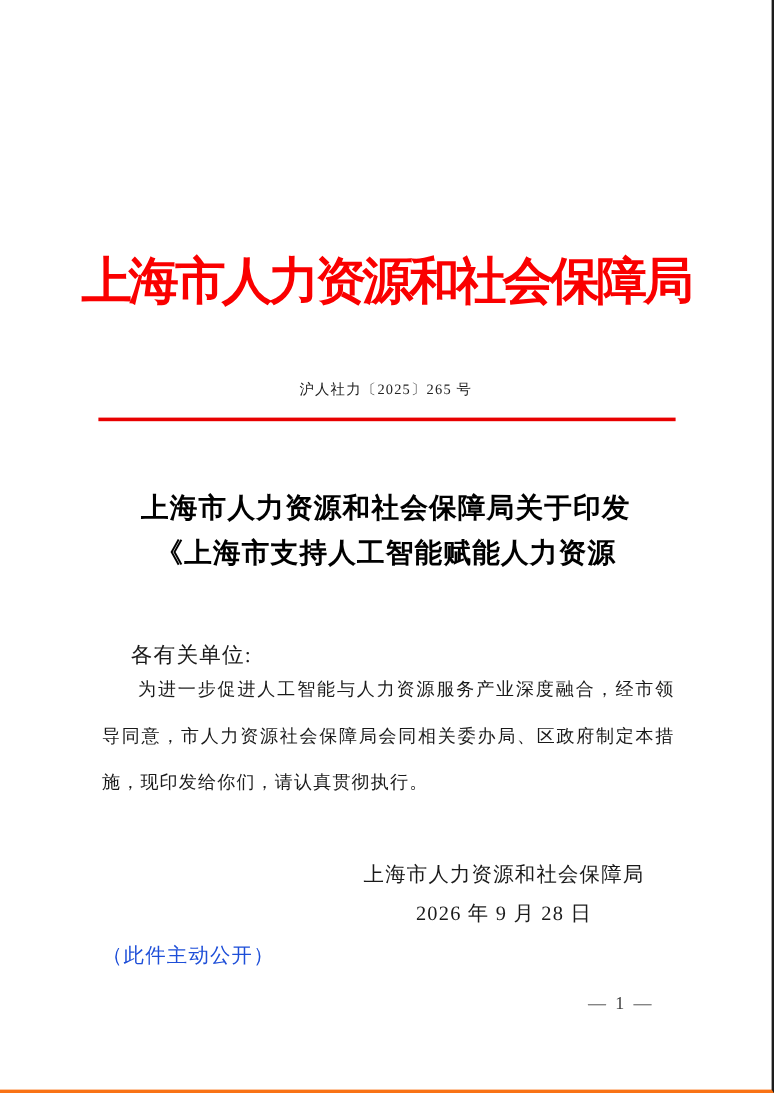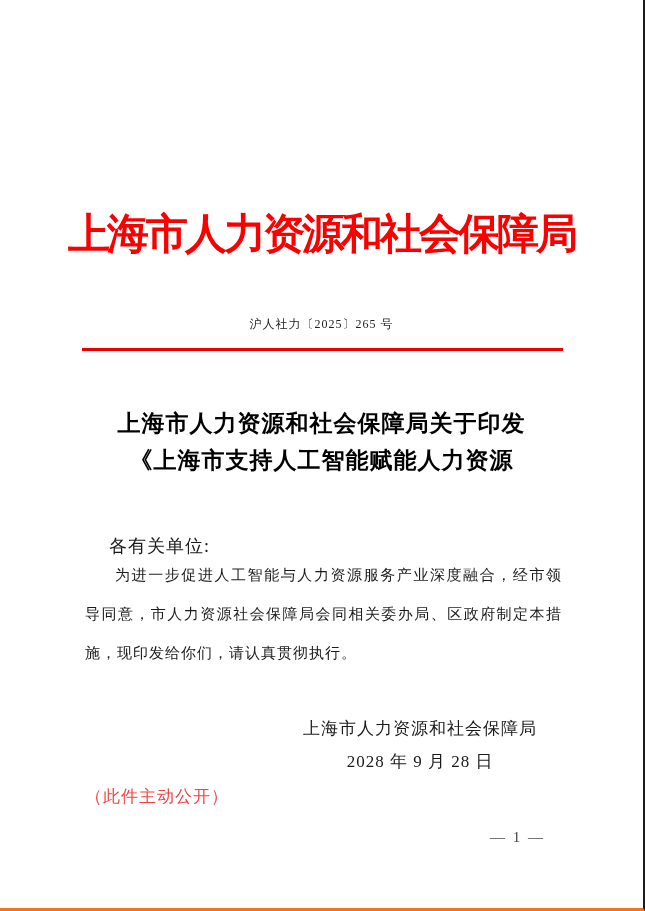--- a/index.html
+++ b/index.html
@@ -91,21 +91,21 @@
     line-height: 33px;
     letter-spacing: 1px;
     color: #1a1a1a;
   }
   .disclosure-note {
     position: absolute;
     top: 785px;
     left: 85px;
     font-size: 17px;
     letter-spacing: 1px;
-    color: #ef4444;
+    color: #1d4ed8;
   }
   .page-number {
     position: absolute;
     top: 829px;
     right: 98px;
     font-size: 15px;
     letter-spacing: 2px;
     color: #444444;
   }
 </style>
@@ -124,20 +124,20 @@
     <div>上海市人力资源和社会保障局关于印发</div>
     <div>《上海市支持人工智能赋能人力资源</div>
   </div>
 
   <div class="salutation">各有关单位:</div>
 
   <div class="body-paragraph">为进一步促进人工智能与人力资源服务产业深度融合，经市领导同意，市人力资源社会保障局会同相关委办局、区政府制定本措施，现印发给你们，请认真贯彻执行。</div>
 
   <div class="sign-block">
     <div>上海市人力资源和社会保障局</div>
-    <div>2028 年 9 月 28 日</div>
+    <div>2026 年 9 月 28 日</div>
   </div>
 
   <div class="disclosure-note">（此件主动公开）</div>
 
   <div class="page-number">— 1 —</div>
 
 </div>
 
 </body></html>

